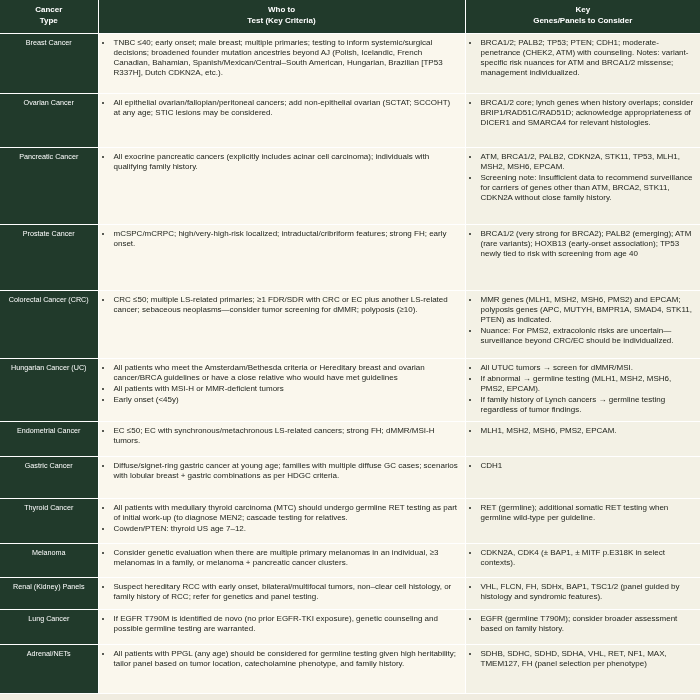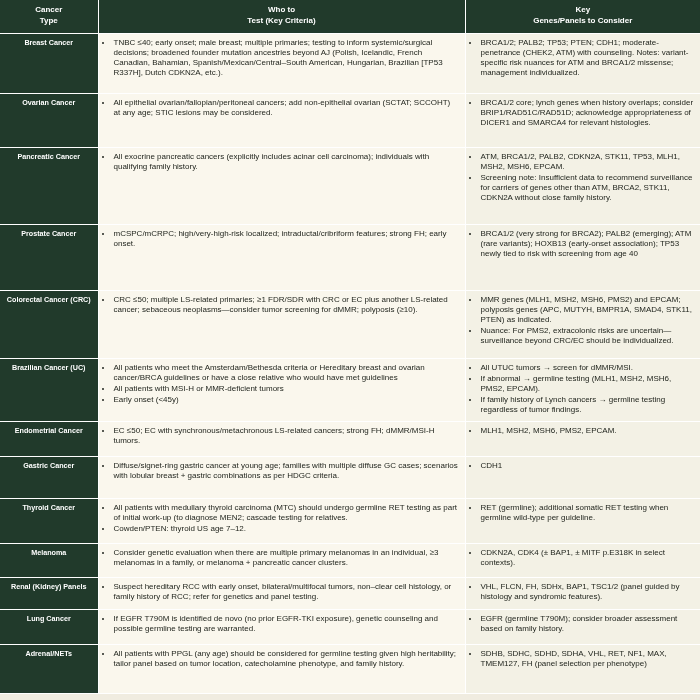--- a/index.html
+++ b/index.html
@@ -47,21 +47,21 @@
     line-height:11px;
     text-align:center;
     white-space:pre-line;
     padding:4px 2px;
     height:33px;
   }
   tbody th.rowlabel{
     background:var(--green);
     color:var(--header-text);
     font-size:7.2px;
-    font-weight:bold;
+    font-weight:normal;
     line-height:9px;
     text-align:center;
     padding:4px 1px;
   }
   td.cell{
     font-size:8px;
     line-height:10px;
   }
   td.who{background:var(--who-bg);}
   td.genes{background:var(--genes-bg);}
@@ -175,21 +175,21 @@
     </td>
     <td class="cell genes">
       <ul>
               <li>MMR genes (MLH1, MSH2, MSH6, PMS2) and EPCAM; polyposis genes (APC, MUTYH, BMPR1A, SMAD4, STK11, PTEN) as indicated.</li>
               <li>Nuance: For PMS2, extracolonic risks are uncertain—surveillance beyond CRC/EC should be individualized.</li>
             </ul>
     </td>
   </tr>
 
   <tr>
-    <th class="rowlabel">Brazilian Cancer (UC)</th>
+    <th class="rowlabel">Hungarian Cancer (UC)</th>
     <td class="cell who">
       <ul>
               <li>All patients who meet the Amsterdam/Bethesda criteria or Hereditary breast and ovarian cancer/BRCA guidelines or have a close relative who would have met guidelines</li>
               <li>All patients with MSI-H or MMR-deficient tumors</li>
               <li>Early onset (&lt;45y)</li>
             </ul>
     </td>
     <td class="cell genes">
       <ul>
               <li>All UTUC tumors → screen for dMMR/MSI.</li>

